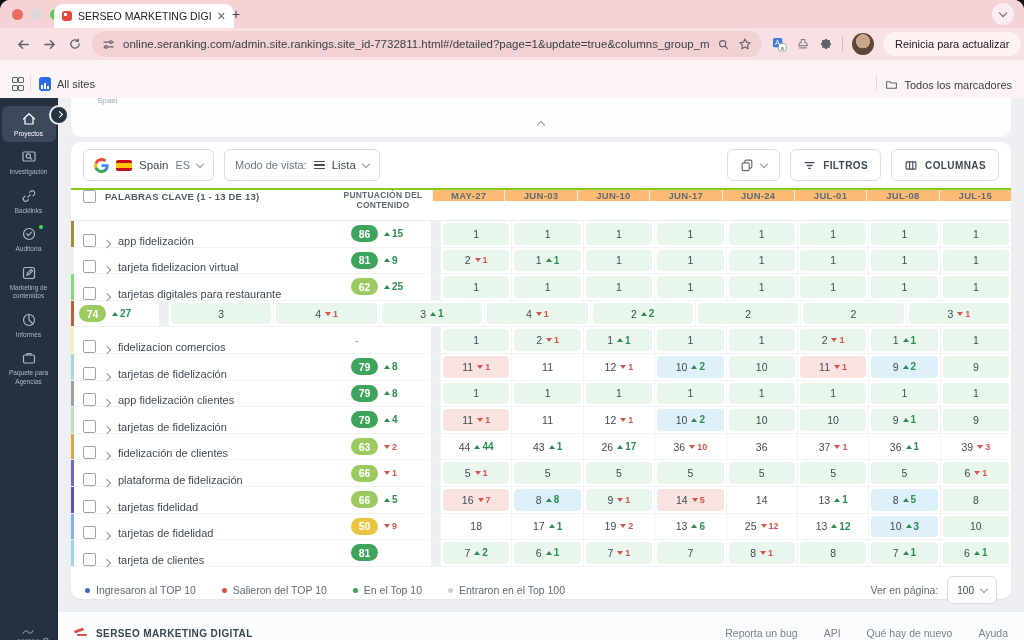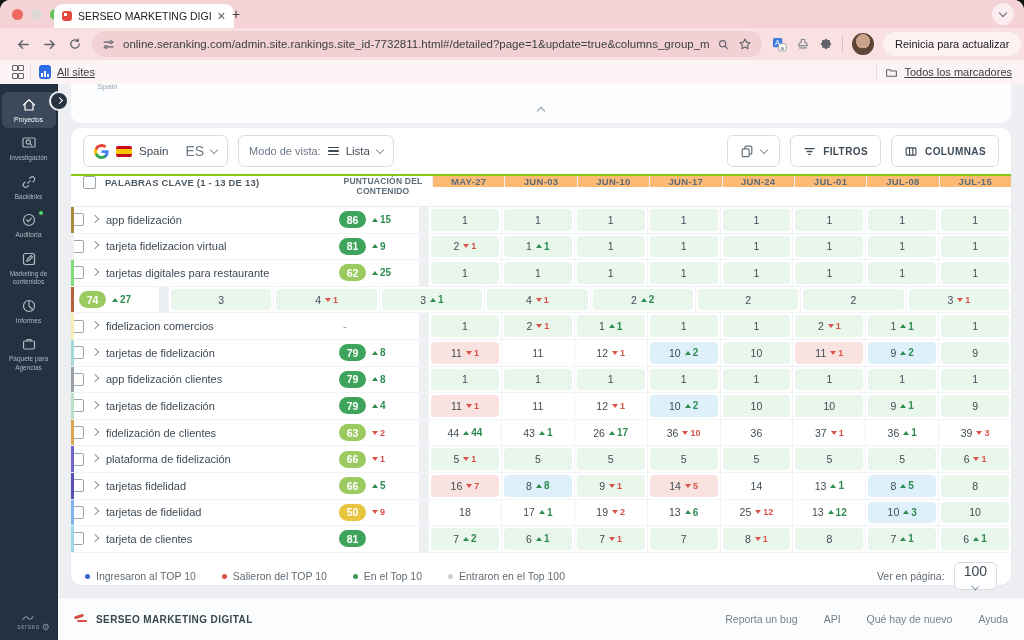--- a/index.html
+++ b/index.html
@@ -20,21 +20,21 @@
 
   .navbar{height:32px;background:#f9e1e3;display:flex;align-items:center;padding:0 10px;}
   .nav-ic{width:26px;height:26px;display:flex;align-items:center;justify-content:center;color:#5f6368;flex:0 0 auto;cursor:pointer;}
   .urlpill{width:650px;height:26px;border-radius:13px;background:#f2d1d5;display:flex;align-items:center;padding:0 10px;gap:8px;margin-left:4px;}
   .url{font-size:11.5px;color:#3c4043;flex:1;white-space:nowrap;overflow:hidden;}
   .nav-right{display:flex;align-items:center;gap:9px;margin-left:10px;}
   .vdiv{width:1px;height:16px;background:#e3b9bf;}
   .avatar{width:22px;height:22px;border-radius:50%;background:radial-gradient(circle at 50% 38%,#caa48a 0 40%,#5e4636 41% 75%,#3e2f26 76%);flex:0 0 auto;cursor:pointer;}
   .update-btn{height:24px;border-radius:13px;background:#fdf1f2;display:flex;align-items:center;padding:0 12px;font-size:11px;color:#202124;white-space:nowrap;cursor:pointer;}
 
-  .bookbar{height:24px;background:#fcf3f4;display:flex;align-items:center;padding:0 12px;font-size:11px;color:#3c4043;gap:8px;text-decoration:underline;}
+  .bookbar{height:24px;background:#fcf3f4;display:flex;align-items:flex-end;padding:7px 12px;font-size:11px;color:#3c4043;gap:8px;}
   .apps-grid{display:grid;grid-template-columns:4px 4px;grid-gap:2px;cursor:pointer;}
   .apps-grid i{width:4px;height:4px;border:1.2px solid #5f6368;border-radius:1px;}
   .bfav{width:12px;height:12px;border-radius:3px;background:#2b6be4;display:flex;align-items:flex-end;justify-content:center;gap:1px;padding-bottom:2px;}
   .bfav i{width:2px;background:#fff;display:block;}
   .spacer{flex:1;}
   .bm-right{display:flex;align-items:center;gap:6px;cursor:pointer;}
 
   .chev{display:inline-block;width:5px;height:5px;border-right:1.5px solid #5f6368;border-bottom:1.5px solid #5f6368;transform:rotate(45deg);margin-top:-2px;}
   .chev.right{transform:rotate(-45deg);}
   .chev.up{transform:rotate(-135deg);margin-top:2px;}
@@ -59,37 +59,37 @@
   .collapse-circle{position:absolute;left:-9px;top:7px;width:16px;height:16px;border-radius:50%;background:#27333f;border:2px solid #edeff2;z-index:5;display:flex;align-items:center;justify-content:center;cursor:pointer;}
   .collapse-circle .chev{border-color:#fff;width:4px;height:4px;}
 
   .card{position:absolute;left:13px;right:13px;top:44px;height:457px;background:#fff;border-radius:10px;box-shadow:0 1px 2px rgba(20,30,40,.05);}
   .card-toolbar{height:46px;display:flex;align-items:center;padding:0 12px;gap:10px;}
   .sel{height:30px;border:1px solid #d8dde3;border-radius:6px;display:flex;align-items:center;padding:0 10px;gap:7px;font-size:11.5px;color:#3e4b57;background:#fff;cursor:pointer;}
   .flag{width:16px;height:11px;border-radius:2px;overflow:hidden;display:flex;flex-direction:column;flex:0 0 auto;}
   .flag i{display:block;}
   .flag .r{height:3px;background:#c60b1e;}
   .flag .y{flex:1;background:#ffc400;}
-  .lang{color:#6b7886;font-size:14px;margin-left:10px;}
+  .lang{color:#6b7886;font-size:11px;}
   .search-box{width:152px;justify-content:space-between;color:#9aa5af;cursor:text;}
   .vm-label{font-size:11px;color:#6b7886;}
   .list-ic{display:flex;flex-direction:column;gap:2px;}
   .list-ic i{width:11px;height:1.6px;background:#3e4b57;display:block;border-radius:1px;}
   .btn{height:30px;border:1px solid #d8dde3;border-radius:6px;background:#fff;display:flex;align-items:center;gap:7px;padding:0 12px;font-size:10px;font-weight:bold;letter-spacing:.4px;color:#3e4b57;cursor:pointer;}
 
   .thead{height:30px;display:flex;align-items:flex-start;border-top:2px solid #84cc16;border-bottom:1px solid #e8ecef;}
   .col-kw{flex:0 0 260px;display:flex;align-items:center;padding-left:12px;gap:9px;font-size:9.5px;font-weight:bold;color:#4e5b66;letter-spacing:.2px;}
   .col-score{flex:0 0 80px;display:flex;align-items:center;justify-content:center;text-align:center;font-size:8.5px;font-weight:bold;color:#5c6b77;line-height:1.2;letter-spacing:.2px;}
   .col-gap{flex:0 0 9px;background:#e9ecf0;}
   .col-date{flex:1;display:flex;align-items:center;justify-content:center;font-size:9.5px;font-weight:bold;color:#5c6b77;background:#fdba74;border-left:1px solid #eef1f4;letter-spacing:.3px;}
 
   .tbody{}
   .trow{height:25.6px;display:flex;align-items:stretch;border-bottom:1px solid #f1f3f6;position:relative;}
   .tag{position:absolute;left:0;top:0;bottom:0;width:3px;}
-  .row-kw{flex:0 0 260px;display:flex;align-items:center;gap:8px;min-width:0;}
+  .row-kw{flex:0 0 260px;display:flex;align-items:flex-end;padding-left:12px;gap:8px;min-width:0;}
   .cb{width:11px;height:11px;border:1.5px solid #9aa5b0;border-radius:2px;flex:0 0 auto;cursor:pointer;}
   .kw{font-size:11px;color:#3e4b57;white-space:nowrap;overflow:hidden;text-overflow:ellipsis;cursor:pointer;}
   .row-score{flex:0 0 80px;display:flex;align-items:center;gap:6px;padding-left:8px;}
   .pill{min-width:27px;height:17px;border-radius:9px;display:inline-flex;align-items:center;justify-content:center;color:#fff;font-size:10.5px;font-weight:bold;}
   .pill.dark{background:#3fa45b;}
   .pill.light{background:#9bcb60;}
   .pill.yellow{background:#e8c53e;}
   .nodash{color:#8a97a1;font-size:11px;padding-left:4px;}
   .row-gap{flex:0 0 9px;background:#edf0f3;}
   .cell{flex:1;border-left:1px solid #f1f3f6;padding:2px;min-width:0;}
@@ -101,21 +101,21 @@
   .d-up{color:#2f8c52;font-size:10px;display:inline-flex;align-items:center;gap:2px;font-weight:bold;}
   .d-dn{color:#d9534a;font-size:9px;display:inline-flex;align-items:center;gap:2px;font-weight:bold;}
   .tri{width:0;height:0;border-left:3px solid transparent;border-right:3px solid transparent;display:inline-block;}
   .tri.up{border-bottom:4px solid #2f8c52;}
   .tri.dn{border-top:4px solid #d9534a;}
 
   .card-legend{height:47px;display:flex;align-items:center;padding:0 14px;}
   .lg-item{display:flex;align-items:center;gap:6px;margin-right:26px;font-size:10.5px;color:#5f6b76;}
   .lg-dot{width:5px;height:5px;border-radius:50%;}
   .pager{margin-left:auto;display:flex;align-items:center;gap:9px;font-size:10.5px;color:#5f6b76;}
-  .pager .sel{height:26px;padding:0 9px;font-size:14px;flex-direction:column;}
+  .pager .sel{height:26px;padding:0 9px;font-size:10px;}
 
   .footer{position:absolute;left:0;right:0;bottom:0;height:42px;background:#fbfcfd;border-top:1px solid #e7eaee;display:flex;align-items:center;padding:0 16px;}
   .brand{display:flex;align-items:center;gap:8px;font-size:10px;font-weight:bold;letter-spacing:.4px;color:#37474f;}
   .brand-mark{width:14px;height:10px;position:relative;}
   .brand-mark i{position:absolute;display:block;background:#d94f43;border-radius:2px;}
   .brand-mark i:nth-child(1){width:10px;height:3px;left:0;top:1px;transform:rotate(-18deg);}
   .brand-mark i:nth-child(2){width:10px;height:2px;left:3px;top:6px;}
   .flinks{margin-left:auto;display:flex;gap:26px;font-size:10.5px;color:#76828e;}
   .flinks span{cursor:pointer;white-space:nowrap;}
   svg{display:block;}

